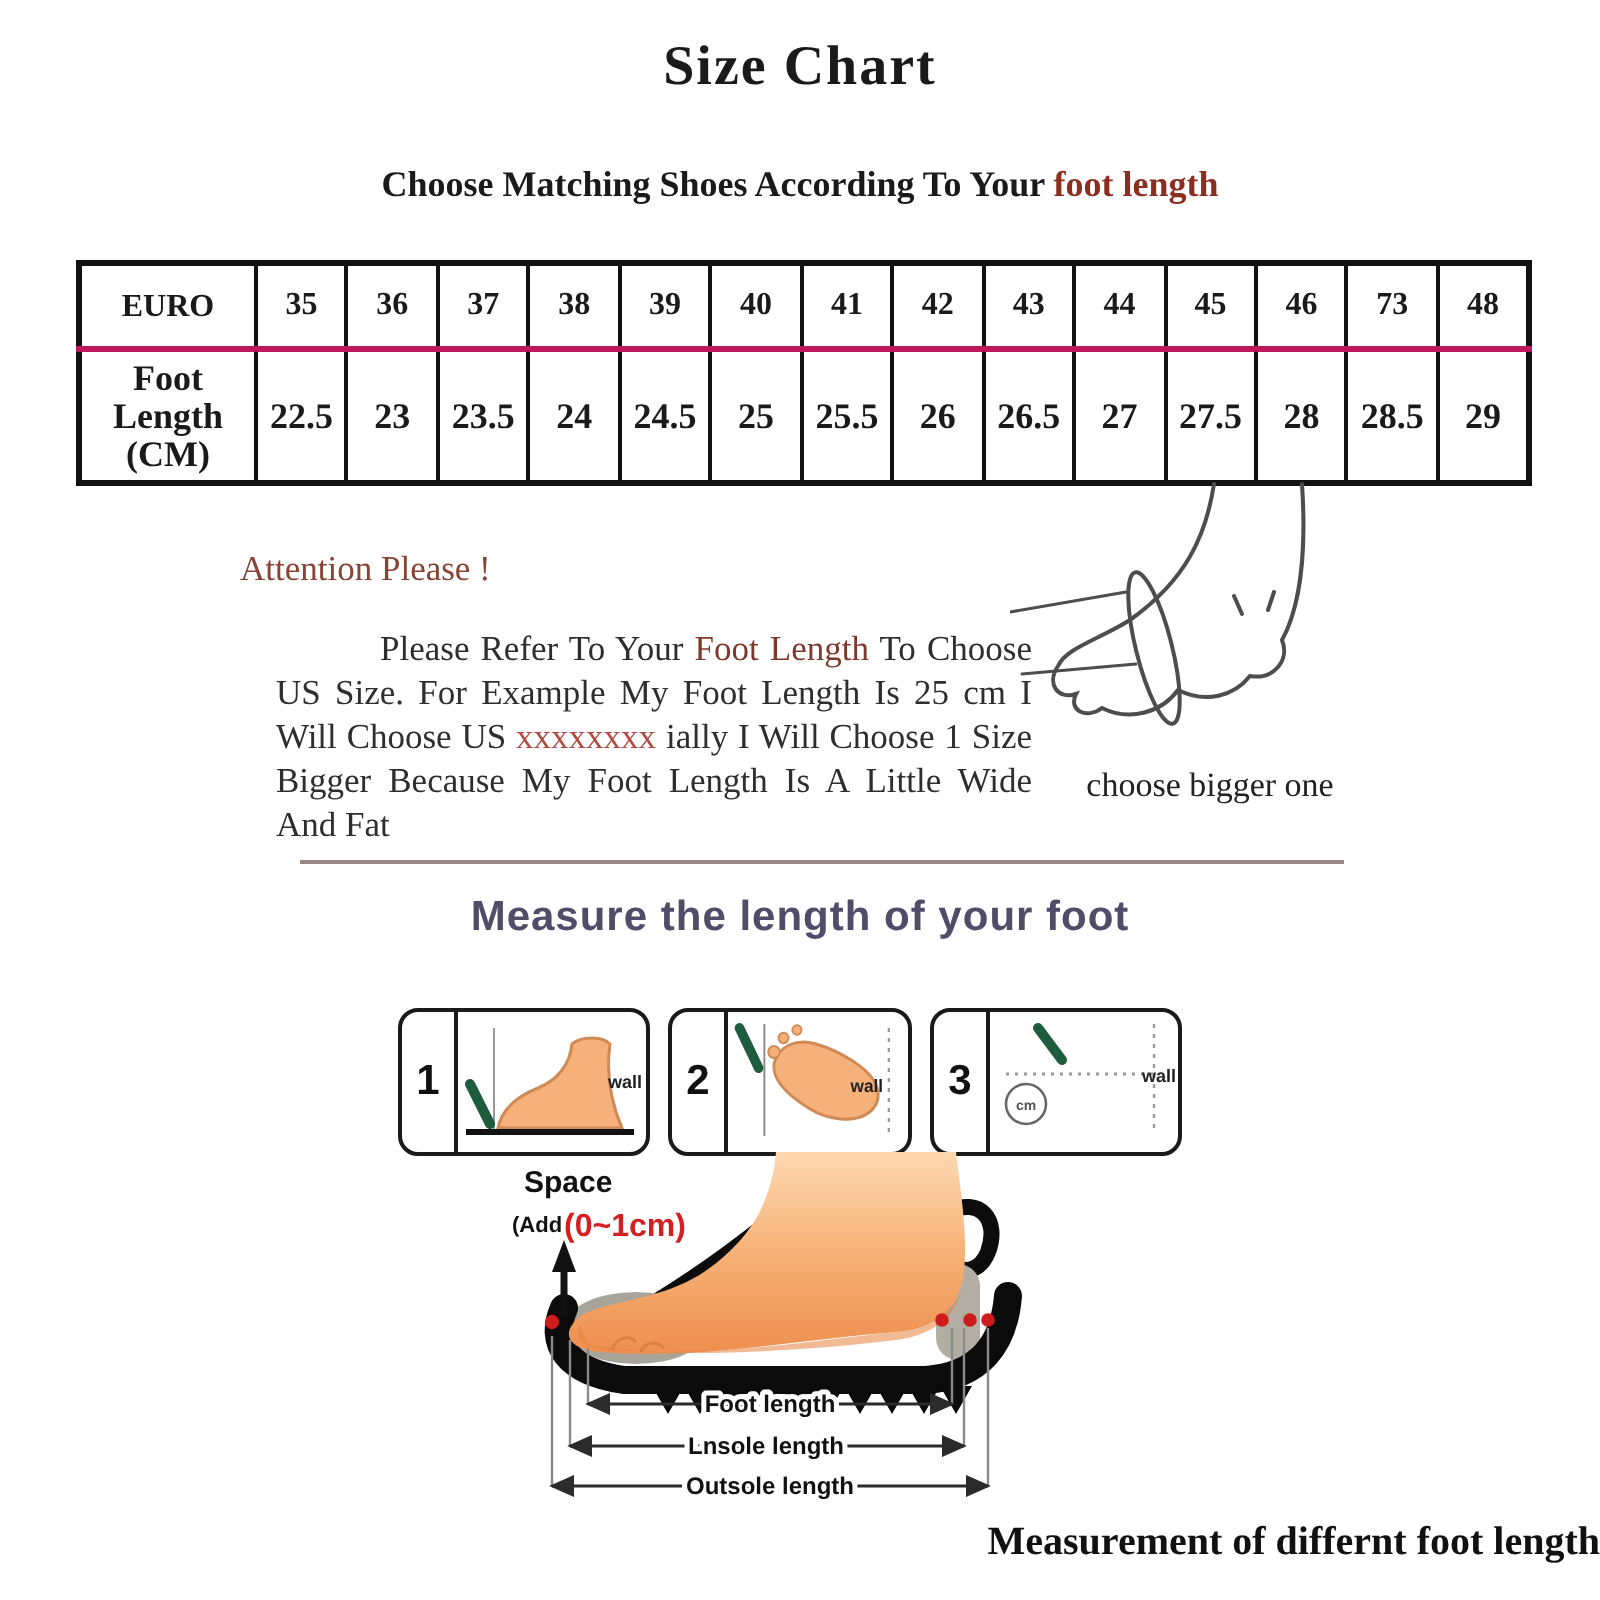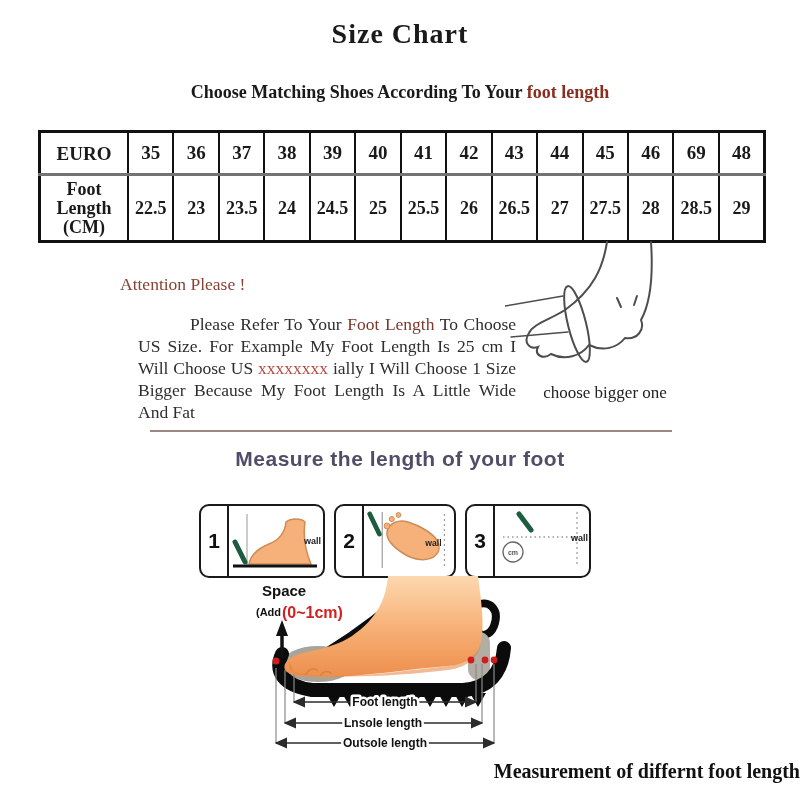--- a/index.html
+++ b/index.html
@@ -9,21 +9,21 @@
 
   
   #title{top:18px;left:0;width:800px;text-align:center;font-size:28px;font-weight:bold;letter-spacing:1px;}
   #subtitle{top:82px;left:0;width:800px;text-align:center;font-size:18px;font-weight:bold;}
   #subtitle .hl{color:#8b2e1f;}
 
   
   #size-table{top:130px;left:38px;width:728px;border-collapse:collapse;table-layout:fixed;}
   #size-table th,#size-table td{border:2px solid #111;text-align:center;font-weight:bold;
        font-family:"Liberation Serif",serif;padding:0;}
-  #size-table tr.r1 th,#size-table tr.r1 td{height:40px;font-size:19px;border-bottom:3px solid #737373;}
+  #size-table tr.r1 th,#size-table tr.r1 td{height:40px;font-size:16px;border-bottom:3px solid #be185d;}
   #size-table tr.r2 td{height:64px;font-size:18px;}
   #size-table th.rowhead{width:86px;font-size:18px;white-space:pre-line;line-height:19px;}
   #size-table{border:3px solid #111;}
 
   
   #attention{top:257px;left:120px;width:414px;font-size:17.5px;line-height:22px;color:#2e2e2e;}
   #attention .head{color:#874334;margin:16px 0 0 0;}
   #attention p{margin:18px;text-align:justify;text-indent:52px;}
   #attention .seg-accent{color:#7d392b;}
   #attention .seg-red{color:#b34a40;}
@@ -73,21 +73,21 @@
         <td>37</td>
         <td>38</td>
         <td>39</td>
         <td>40</td>
         <td>41</td>
         <td>42</td>
         <td>43</td>
         <td>44</td>
         <td>45</td>
         <td>46</td>
-        <td>69</td>
+        <td>73</td>
         <td>48</td>
       </tr>
   <tr class="r2">
     <th class="rowhead">Foot
 Length
 (CM)</th>
   <td>22.5</td>
         <td>23</td>
         <td>23.5</td>
         <td>24</td>

